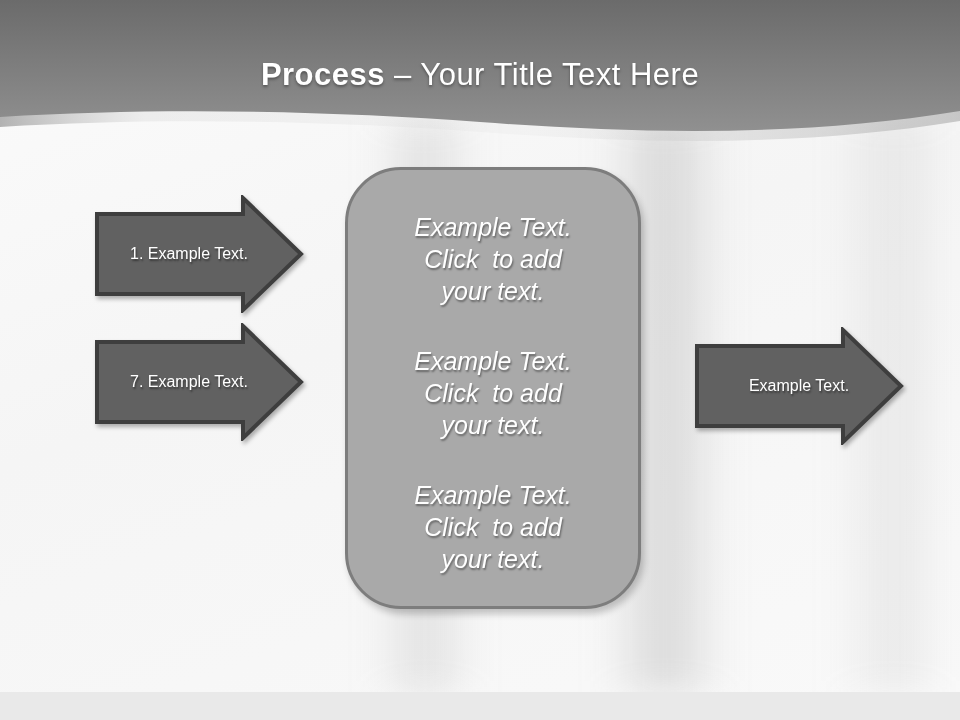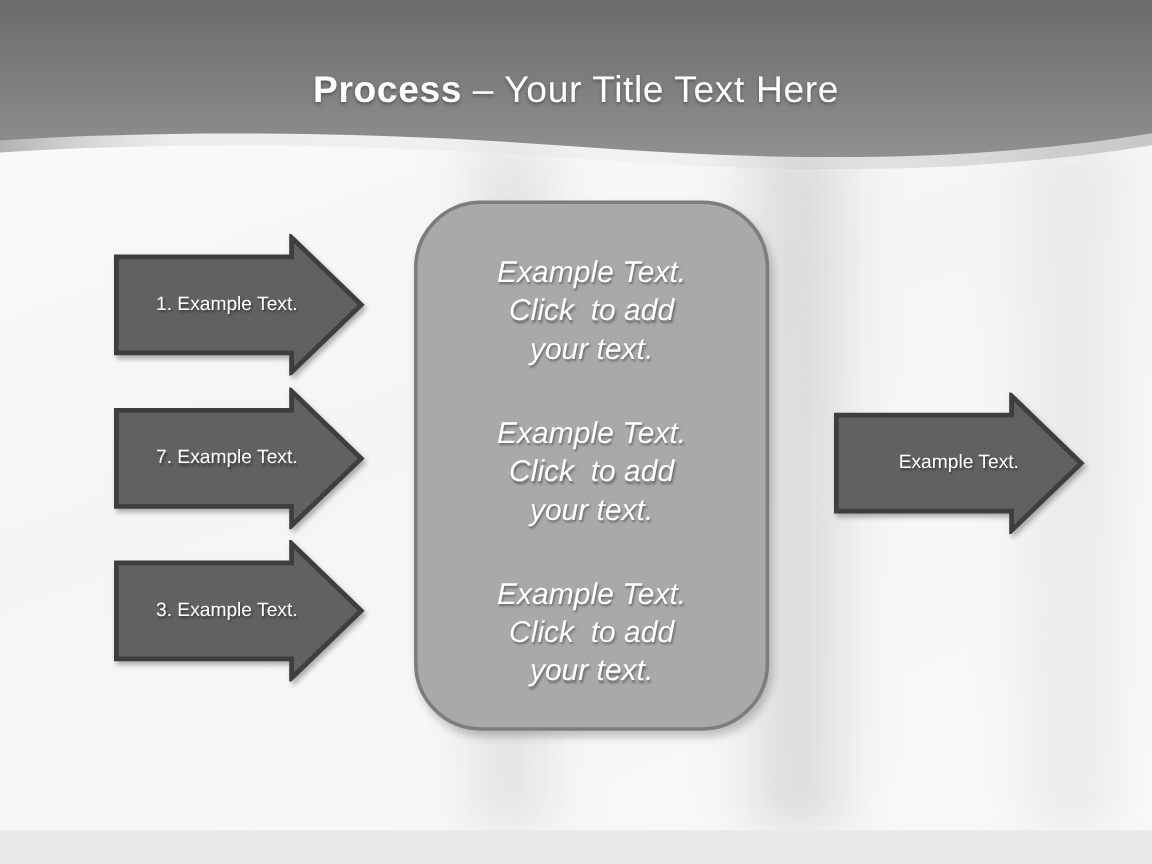--- a/index.html
+++ b/index.html
@@ -88,26 +88,20 @@
     <div class="arrow-label w190">1. Example Text.</div>
   </div>
 
   <div class="arrow arrow2">
     <svg width="210" height="118" viewBox="0 0 210 118">
       <polygon points="3,19 149,19 149,3 207,59 149,115 149,99 3,99" fill="#616161" stroke="#3E3E3E" stroke-width="4"></polygon>
     </svg>
     <div class="arrow-label w190">7. Example Text.</div>
   </div>
 
-  <div class="arrow arrow3">
-    <svg width="210" height="118" viewBox="0 0 210 118">
-      <polygon points="3,19 149,19 149,3 207,59 149,115 149,99 3,99" fill="#616161" stroke="#3E3E3E" stroke-width="4"></polygon>
-    </svg>
-    <div class="arrow-label w190">3. Example Text.</div>
-  </div>
 
   <div class="center-box">
     <div class="box-paragraph">Example Text.
 Click  to add
 your text.</div>
     <div class="box-paragraph">Example Text.
 Click  to add
 your text.</div>
     <div class="box-paragraph">Example Text.
 Click  to add

